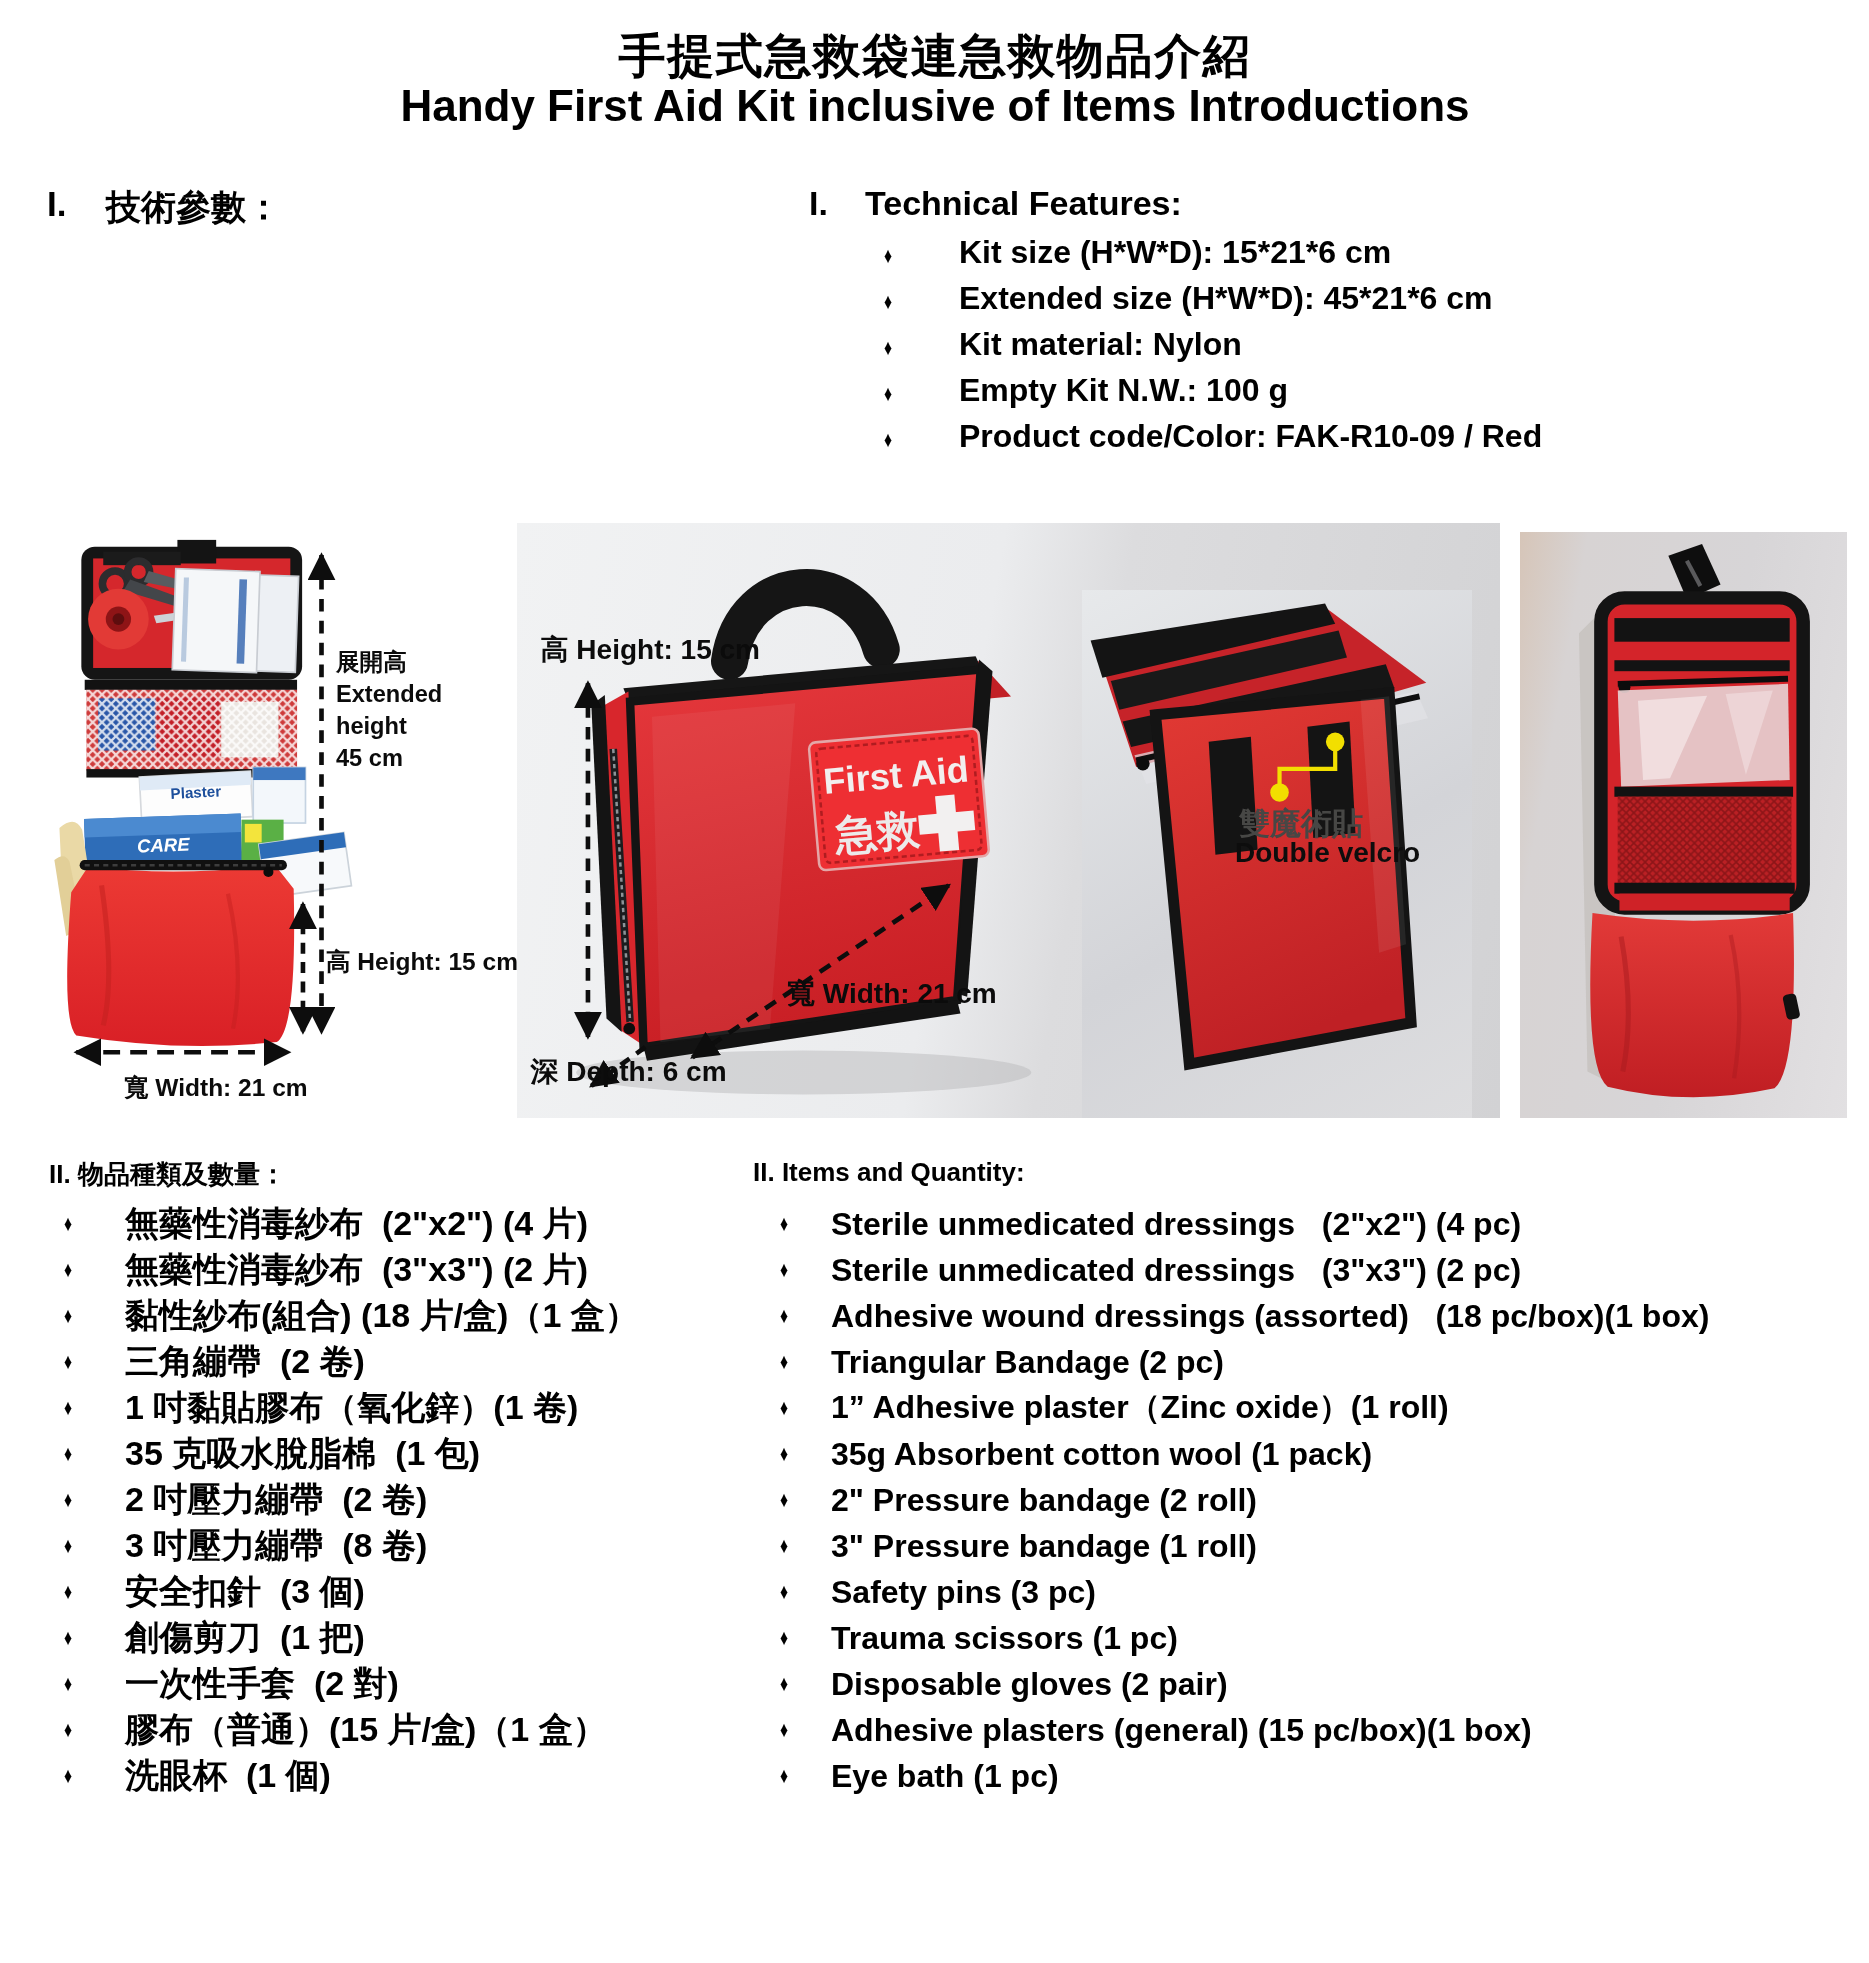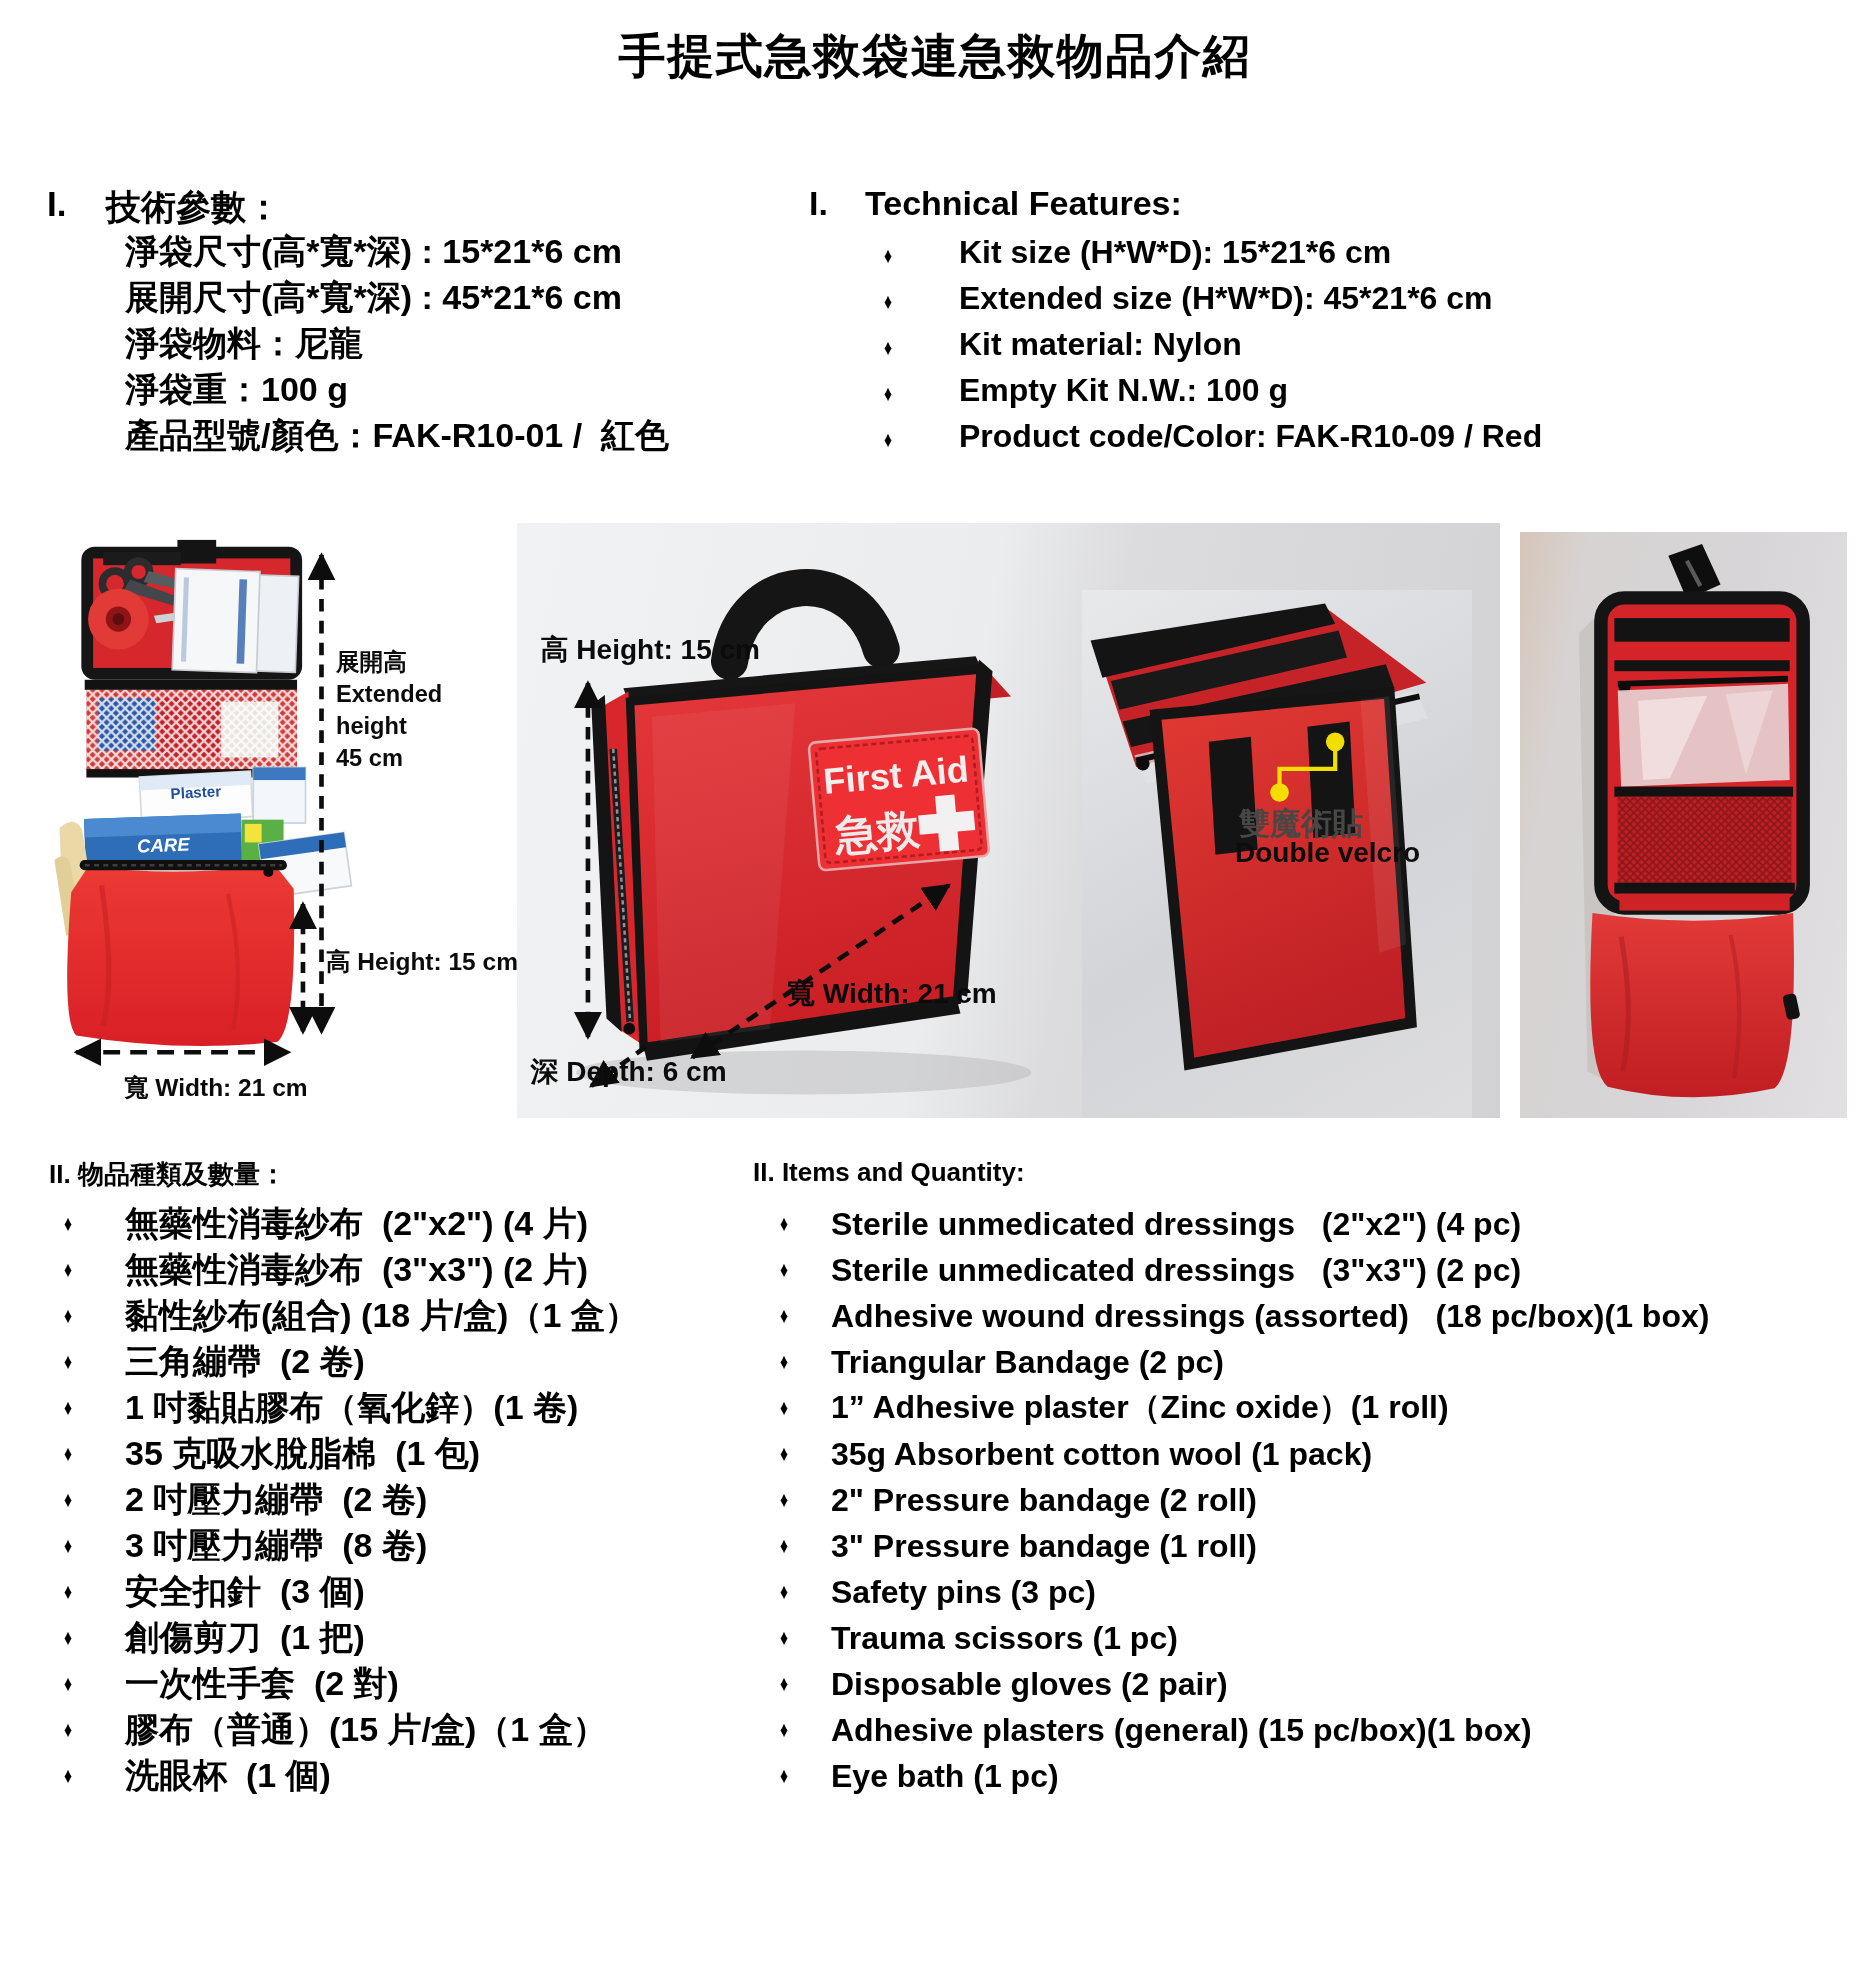--- a/index.html
+++ b/index.html
@@ -47,31 +47,25 @@
   .p3-zh{left:157px;top:213px;font-size:31px;color:#474745;}
   .p3-en{left:153px;top:247px;font-size:28px;color:#0d0d0d;}
   svg{display:block;}
 </style>
 </head>
 <body>
 
 <div class="page">
 
   <div class="abs title-zh">手提式急救袋連急救物品介紹</div>
+  <div class="abs title-en">Handy First Aid Kit inclusive of Items Introductions</div>
 
   <div class="abs s1-head" style="left:47px;">
     <span class="numeral" style="width:59px;">I.</span>
     <span class="t">技術參數：</span>
-  </div>
-  <div class="abs s1-lines" style="left:125px;">
-    <div class="row t">淨袋尺寸(高*寬*深) : 15*21*6 cm</div>
-    <div class="row t">展開尺寸(高*寬*深) : 45*21*6 cm</div>
-    <div class="row t">淨袋物料：尼龍</div>
-    <div class="row t">淨袋重：100 g</div>
-    <div class="row t">產品型號/顏色：FAK-R10-01 /  紅色</div>
   </div>
 
   <div class="abs s1-head" style="left:809px;font-size:34px;">
     <span class="numeral" style="width:56px;">I.</span>
     <span class="t">Technical Features:</span>
   </div>
   <div class="abs s1-lines s1-lines-en" style="left:884px;">
     <div class="row brow">
         <span class="bullet-cell" style="width:75px;"><span class="bullet">♦</span></span>
         <span class="t">Kit size (H*W*D): 15*21*6 cm</span>

